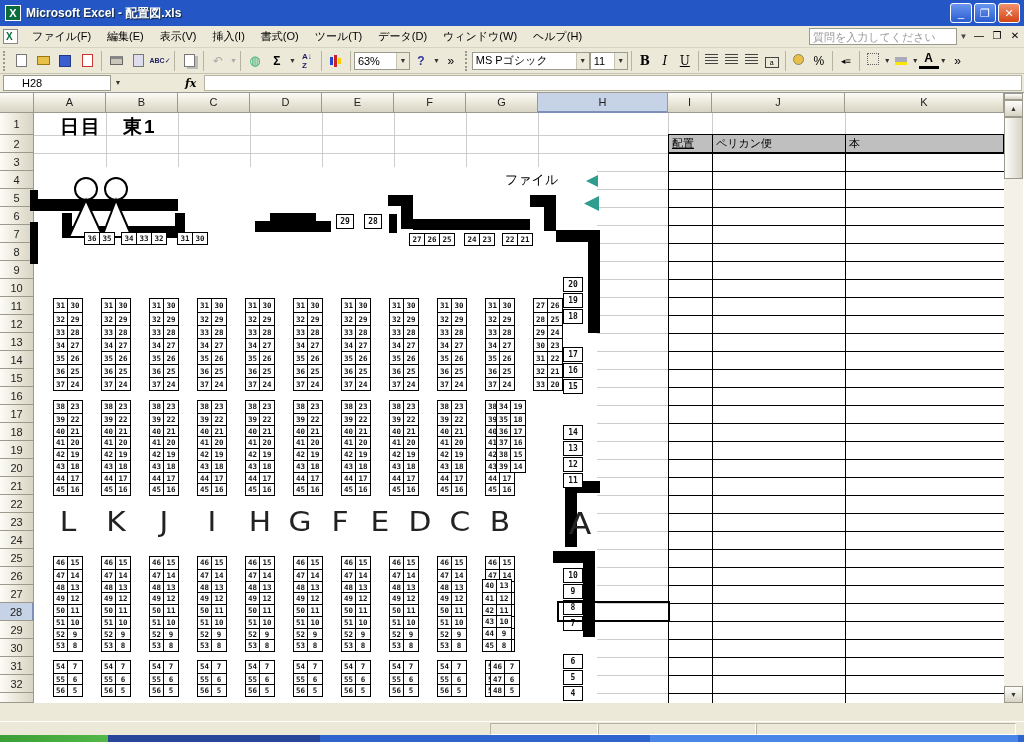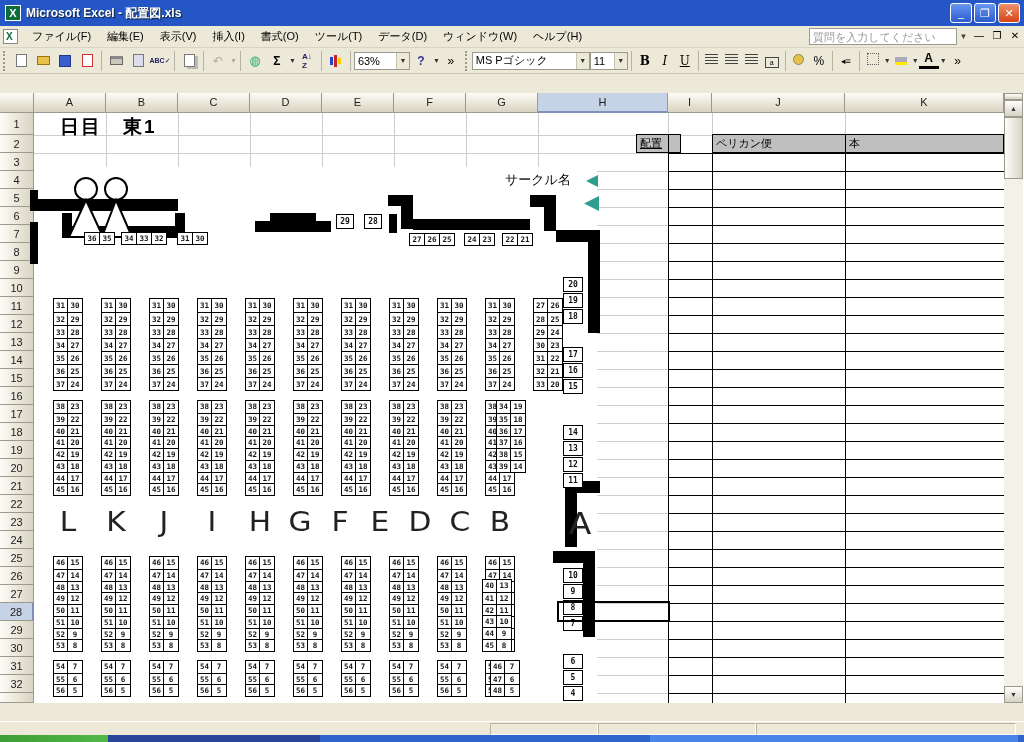--- a/index.html
+++ b/index.html
@@ -222,20 +222,26 @@
     <div class="tsep"></div>
     <div class="fmt"><span style="display:inline-block;width:12px;height:12px;border:1px dotted #666;"></span></div>
     <span class="ddarrow">▼</span>
     <div class="fmt"><span style="display:inline-block;width:12px;height:8px;background:#aab;border-bottom:3px solid #ffe600;"></span></div>
     <span class="ddarrow">▼</span>
     <div class="fmt" style="font-weight:bold;border-bottom:3px solid #000;height:17px;line-height:13px;">A</div>
     <span class="ddarrow">▼</span>
     <div class="tbtn">»</div>
   </div>
 
+  <div id="formulabar">
+    <div id="namebox">H28</div>
+    <div id="nbarrow">▼</div>
+    <div id="fxlabel">fx</div>
+    <div id="formulafield"></div>
+  </div>
 
   <div id="sheet">
       <div class="colhdr" style="left: 0px; top: 0px; width: 34px; height: 20px; position: absolute;"></div>
       <div class="colhdr" style="left: 34px; top: 0px; width: 72px; height: 20px; line-height: 19px;">A</div>
       <div class="colhdr" style="left: 106px; top: 0px; width: 72px; height: 20px; line-height: 19px;">B</div>
       <div class="colhdr" style="left: 178px; top: 0px; width: 72px; height: 20px; line-height: 19px;">C</div>
       <div class="colhdr" style="left: 250px; top: 0px; width: 72px; height: 20px; line-height: 19px;">D</div>
       <div class="colhdr" style="left: 322px; top: 0px; width: 72px; height: 20px; line-height: 19px;">E</div>
       <div class="colhdr" style="left: 394px; top: 0px; width: 72px; height: 20px; line-height: 19px;">F</div>
       <div class="colhdr" style="left: 466px; top: 0px; width: 72px; height: 20px; line-height: 19px;">G</div>
@@ -313,21 +319,21 @@
       <div class="gl" style="left: 34px; top: 456px; width: 970px; height: 1px;"></div>
       <div class="gl" style="left: 34px; top: 474px; width: 970px; height: 1px;"></div>
       <div class="gl" style="left: 34px; top: 492px; width: 970px; height: 1px;"></div>
       <div class="gl" style="left: 34px; top: 510px; width: 970px; height: 1px;"></div>
       <div class="gl" style="left: 34px; top: 528px; width: 970px; height: 1px;"></div>
       <div class="gl" style="left: 34px; top: 546px; width: 970px; height: 1px;"></div>
       <div class="gl" style="left: 34px; top: 564px; width: 970px; height: 1px;"></div>
       <div class="gl" style="left: 34px; top: 582px; width: 970px; height: 1px;"></div>
       <div class="gl" style="left: 34px; top: 600px; width: 970px; height: 1px;"></div>
       <div id="floor" style="position: absolute; left: 34px; top: 74px; width: 563px; height: 536px; background: rgb(255, 255, 255);"></div>
-      <div class="lkcell" style="left: 636px; top: 41px; width: 45px; height: 19px; text-decoration: underline;">配置</div>
+      <div class="lkcell" style="left: 668px; top: 41px; width: 45px; height: 19px; text-decoration: underline;">配置</div>
       <div class="lkcell" style="left: 712px; top: 41px; width: 134px; height: 19px;">ペリカン便</div>
       <div class="lkcell" style="left: 845px; top: 41px; width: 159px; height: 19px;">本</div>
       <div class="lkline" style="left: 668px; top: 42px; width: 1px; height: 568px;"></div>
       <div class="lkline" style="left: 712px; top: 42px; width: 1px; height: 568px;"></div>
       <div class="lkline" style="left: 845px; top: 42px; width: 1px; height: 568px;"></div>
       <div class="lkline" style="left: 1004px; top: 42px; width: 1px; height: 568px;"></div>
       <div class="lkline" style="left: 668px; top: 60px; width: 336px; height: 1px;"></div>
       <div class="lkline" style="left: 668px; top: 78px; width: 336px; height: 1px;"></div>
       <div class="lkline" style="left: 668px; top: 96px; width: 336px; height: 1px;"></div>
       <div class="lkline" style="left: 668px; top: 114px; width: 336px; height: 1px;"></div>
@@ -352,21 +358,21 @@
       <div class="lkline" style="left: 668px; top: 456px; width: 336px; height: 1px;"></div>
       <div class="lkline" style="left: 668px; top: 474px; width: 336px; height: 1px;"></div>
       <div class="lkline" style="left: 668px; top: 492px; width: 336px; height: 1px;"></div>
       <div class="lkline" style="left: 668px; top: 510px; width: 336px; height: 1px;"></div>
       <div class="lkline" style="left: 668px; top: 528px; width: 336px; height: 1px;"></div>
       <div class="lkline" style="left: 668px; top: 546px; width: 336px; height: 1px;"></div>
       <div class="lkline" style="left: 668px; top: 564px; width: 336px; height: 1px;"></div>
       <div class="lkline" style="left: 668px; top: 582px; width: 336px; height: 1px;"></div>
       <div class="lkline" style="left: 668px; top: 600px; width: 336px; height: 1px;"></div>
       <div style="position: absolute; left: 60px; top: 21px; font-size: 19px; font-weight: bold; letter-spacing: 2px;">日目　東1</div>
-      <div style="position: absolute; left: 505px; top: 78px; font-size: 13px;">サークル名</div>
+      <div style="position: absolute; left: 505px; top: 78px; font-size: 13px;">ファイル</div>
       <div class="marker" style="left: 586px; top: 82px; width: 12px; height: 12px; clip-path: polygon(100% 0px, 0px 50%, 100% 100%);"></div>
       <div class="marker" style="left: 584px; top: 103px; width: 15px; height: 15px; clip-path: polygon(100% 0px, 0px 50%, 100% 100%);"></div>
       <div class="blk" style="left: 30px; top: 97px; width: 8px; height: 21px;"></div>
       <div class="blk" style="left: 38px; top: 106px; width: 140px; height: 12px;"></div>
       <div class="blk" style="left: 30px; top: 129px; width: 8px; height: 42px;"></div>
       <div class="blk" style="left: 62px; top: 133px; width: 123px; height: 12px;"></div>
       <div class="blk" style="left: 62px; top: 120px; width: 10px; height: 25px;"></div>
       <div class="blk" style="left: 175px; top: 120px; width: 10px; height: 25px;"></div>
       <div class="blk" style="left: 270px; top: 120px; width: 46px; height: 10px;"></div>
       <div class="blk" style="left: 255px; top: 128px; width: 76px; height: 11px;"></div>

